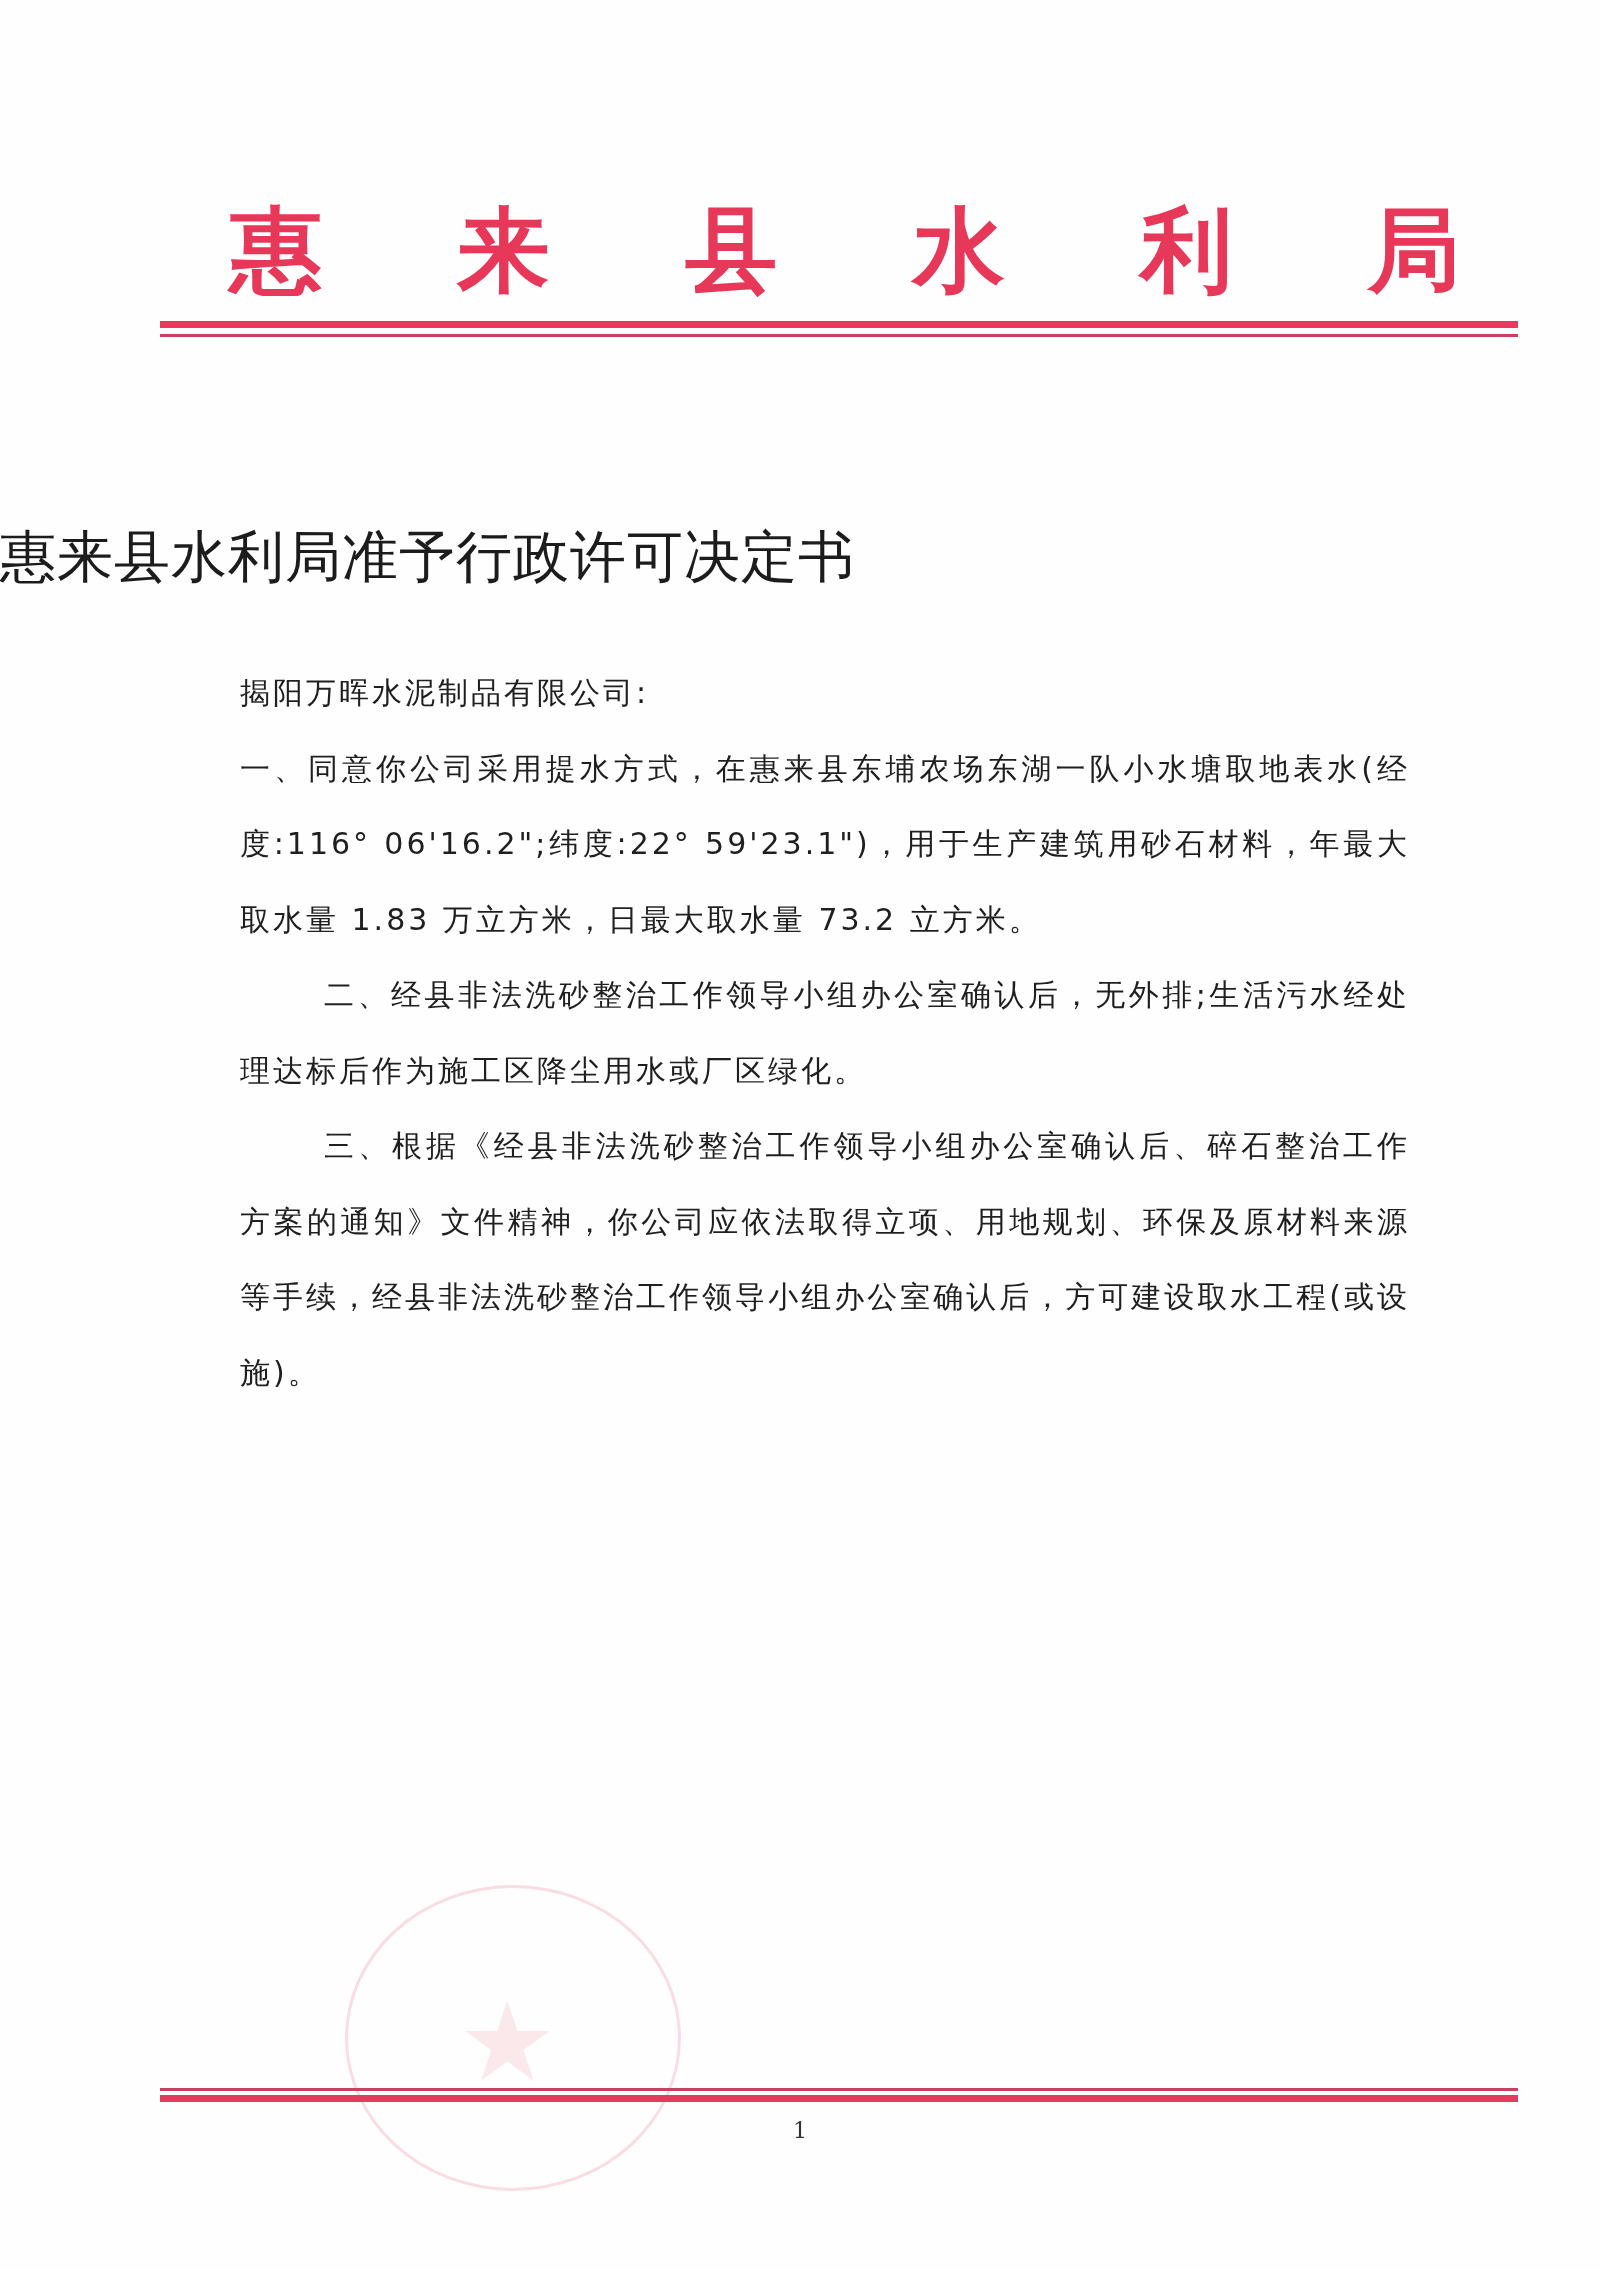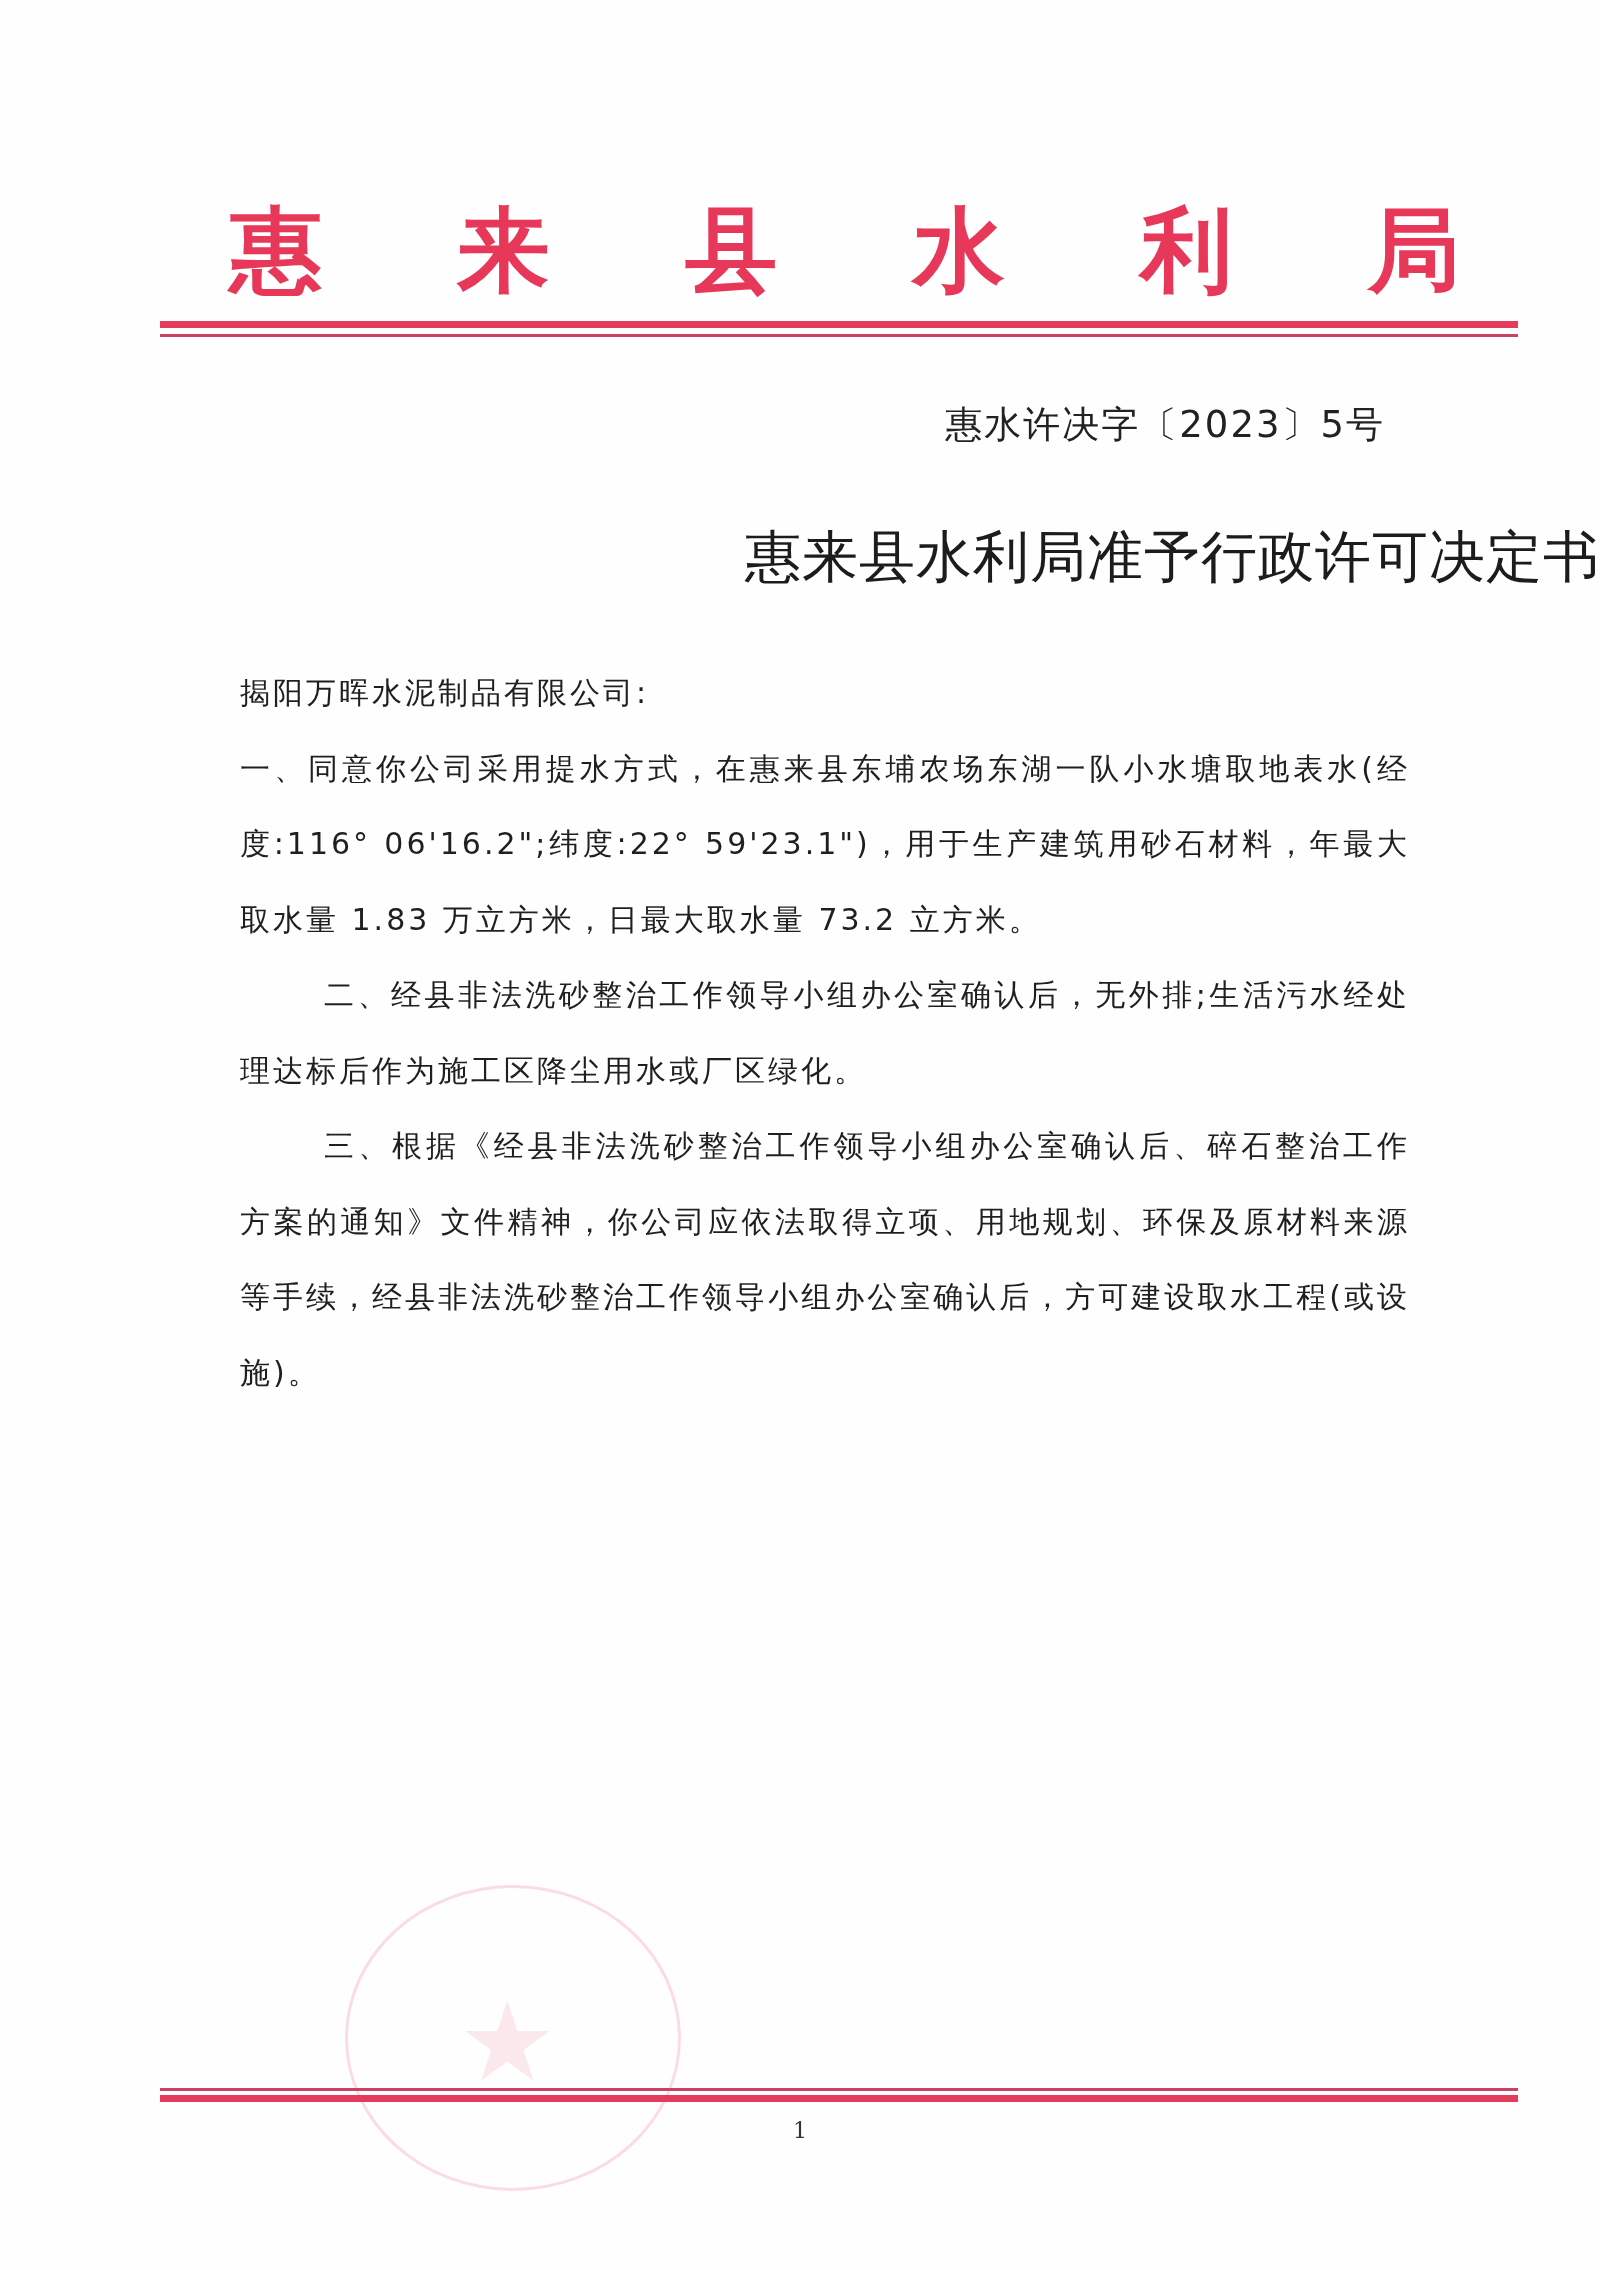--- a/index.html
+++ b/index.html
@@ -11,21 +11,21 @@
       display: flex; justify-content: space-between; align-items: center; }
     .masthead span { font-family: "DejaVu Serif", serif; font-weight: bold; font-size: 92px;
       color: #e8385a; line-height: 1; }
 
     .rule-thick { position: absolute; left: 160px; width: 1358px; background: #e53b5c; }
     .rule-thin { position: absolute; left: 160px; width: 1358px; background: #c94060; }
 
     .doc-no { position: absolute; top: 400px; right: 215px; font-size: 37px; letter-spacing: 2px;
       font-family: "DejaVu Sans", sans-serif; color: #222; }
 
-    .title { position: absolute; top: 520px; left: 0; width: 1600px; text-align: right;
+    .title { position: absolute; top: 520px; left: 0; width: 1600px; text-align: left;
       font-family: "DejaVu Sans", sans-serif; font-size: 56px; color: #1c1c1c; letter-spacing: 1px; }
 
     .body-text { position: absolute; left: 240px; width: 1170px; top: 655px;
       font-family: "DejaVu Sans", sans-serif; font-size: 30px; line-height: 75.5px; color: #1f1f1f;
       letter-spacing: 3px; }
     .body-text p { margin: 0; text-align: justify; text-align-last: left; }
     .indent { text-indent: 84px; }
 
     .seal { position: absolute; left: 345px; top: 1885px; width: 330px; height: 300px;
       border: 3px solid rgba(232, 70, 100, 0.18); border-radius: 50%; pointer-events: none; }
@@ -45,21 +45,20 @@
     <span>来</span>
     <span>县</span>
     <span>水</span>
     <span>利</span>
     <span>局</span>
   </div>
 
   <div class="rule-thick" style="top:321px;height:7px;"></div>
   <div class="rule-thin" style="top:334px;height:3px;"></div>
 
-  <div class="doc-no">惠水许决字〔2023〕5号</div>
 
   <div class="title">惠来县水利局准予行政许可决定书</div>
 
   <div class="body-text">
     <p>揭阳万晖水泥制品有限公司:</p>
     <p>一、同意你公司采用提水方式，在惠来县东埔农场东湖一队小水塘取地表水(经度:116° 06'16.2";纬度:22° 59'23.1")，用于生产建筑用砂石材料，年最大取水量 1.83 万立方米，日最大取水量 73.2 立方米。</p>
     <p class="indent">二、经县非法洗砂整治工作领导小组办公室确认后，无外排;生活污水经处理达标后作为施工区降尘用水或厂区绿化。</p>
     <p class="indent">三、根据《经县非法洗砂整治工作领导小组办公室确认后、碎石整治工作方案的通知》文件精神，你公司应依法取得立项、用地规划、环保及原材料来源等手续，经县非法洗砂整治工作领导小组办公室确认后，方可建设取水工程(或设施)。</p>
   </div>
 

